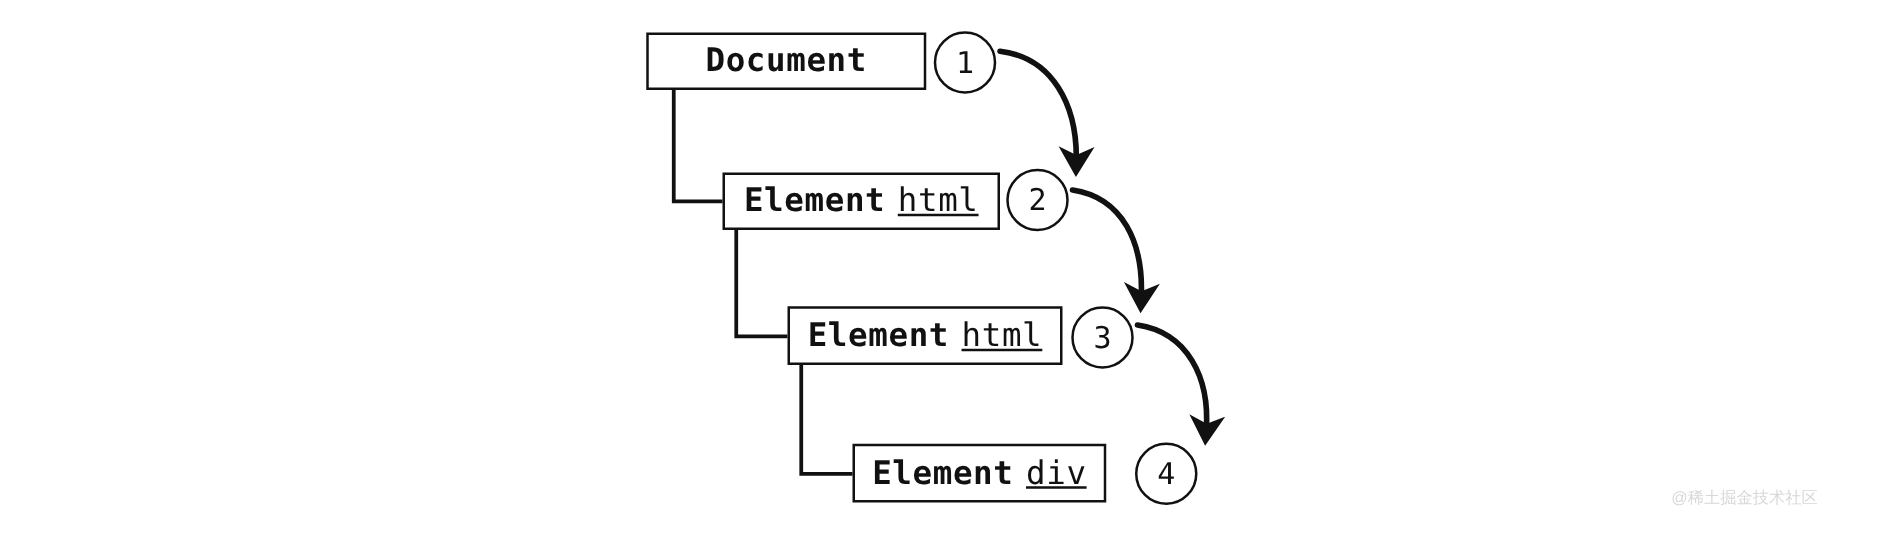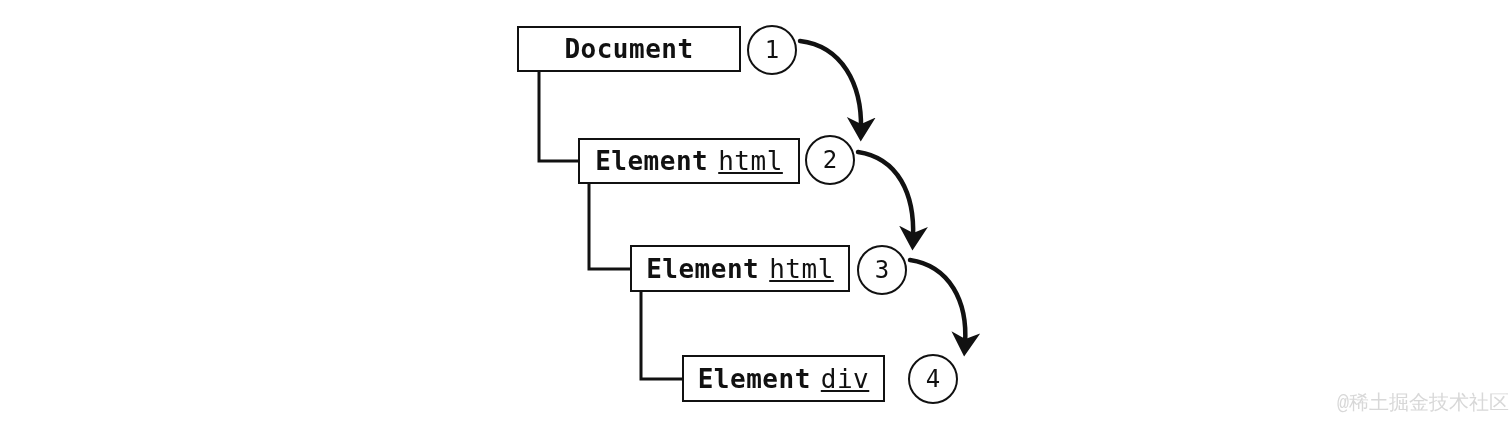--- a/index.html
+++ b/index.html
@@ -54,22 +54,22 @@
     background: transparent;
     display: flex;
     align-items: center;
     justify-content: center;
     font-family: "DejaVu Sans Mono", "Liberation Mono", monospace;
     color: #111111;
   }
   .watermark {
     position: absolute;
     color: #d8d8d8;
-    font-family: Liberation Mono, monospace;
-    font-size: 20px;
+    font-family: Liberation Sans, sans-serif;
+    font-size: 13px;
     white-space: nowrap;
     user-select: none;
   }
 </style>
 </head>
 <body>
 
 <svg id="diagram-canvas" viewBox="0 0 1512 433" xmlns="http://www.w3.org/2000/svg">
   <defs>
     <marker id="arrowhead" markerWidth="7" markerHeight="7" refX="2.6" refY="3.2" orient="auto" markerUnits="strokeWidth">

